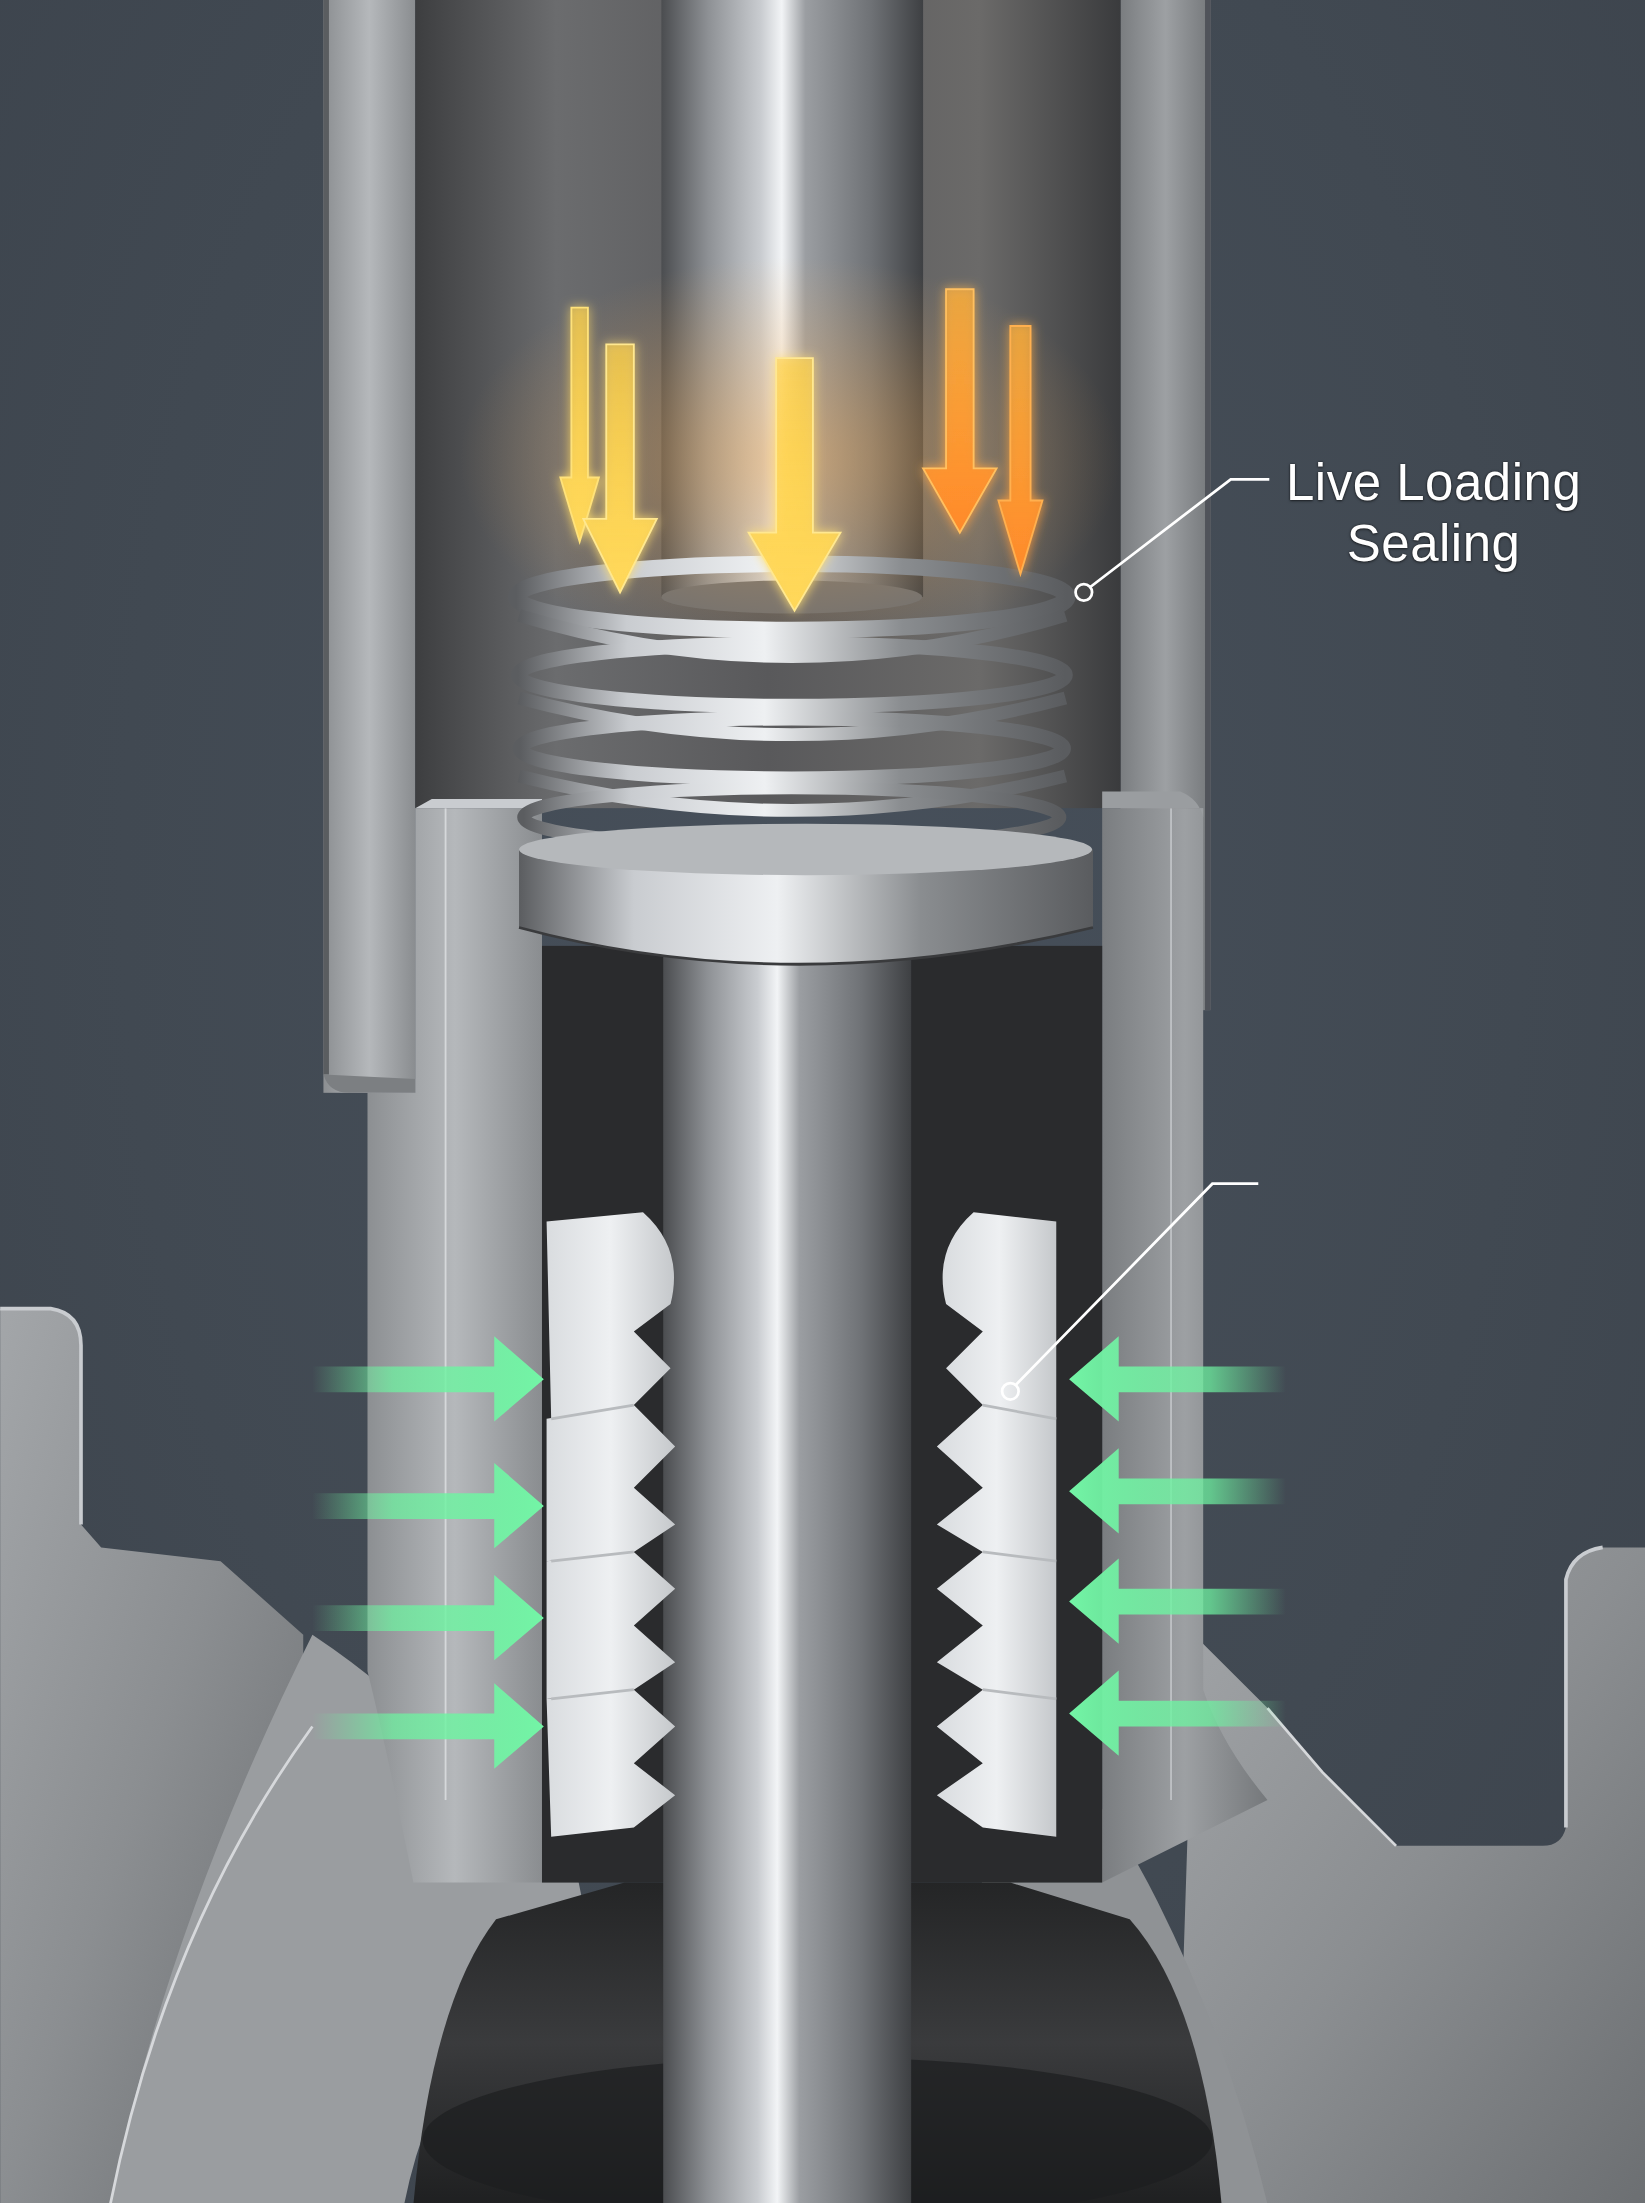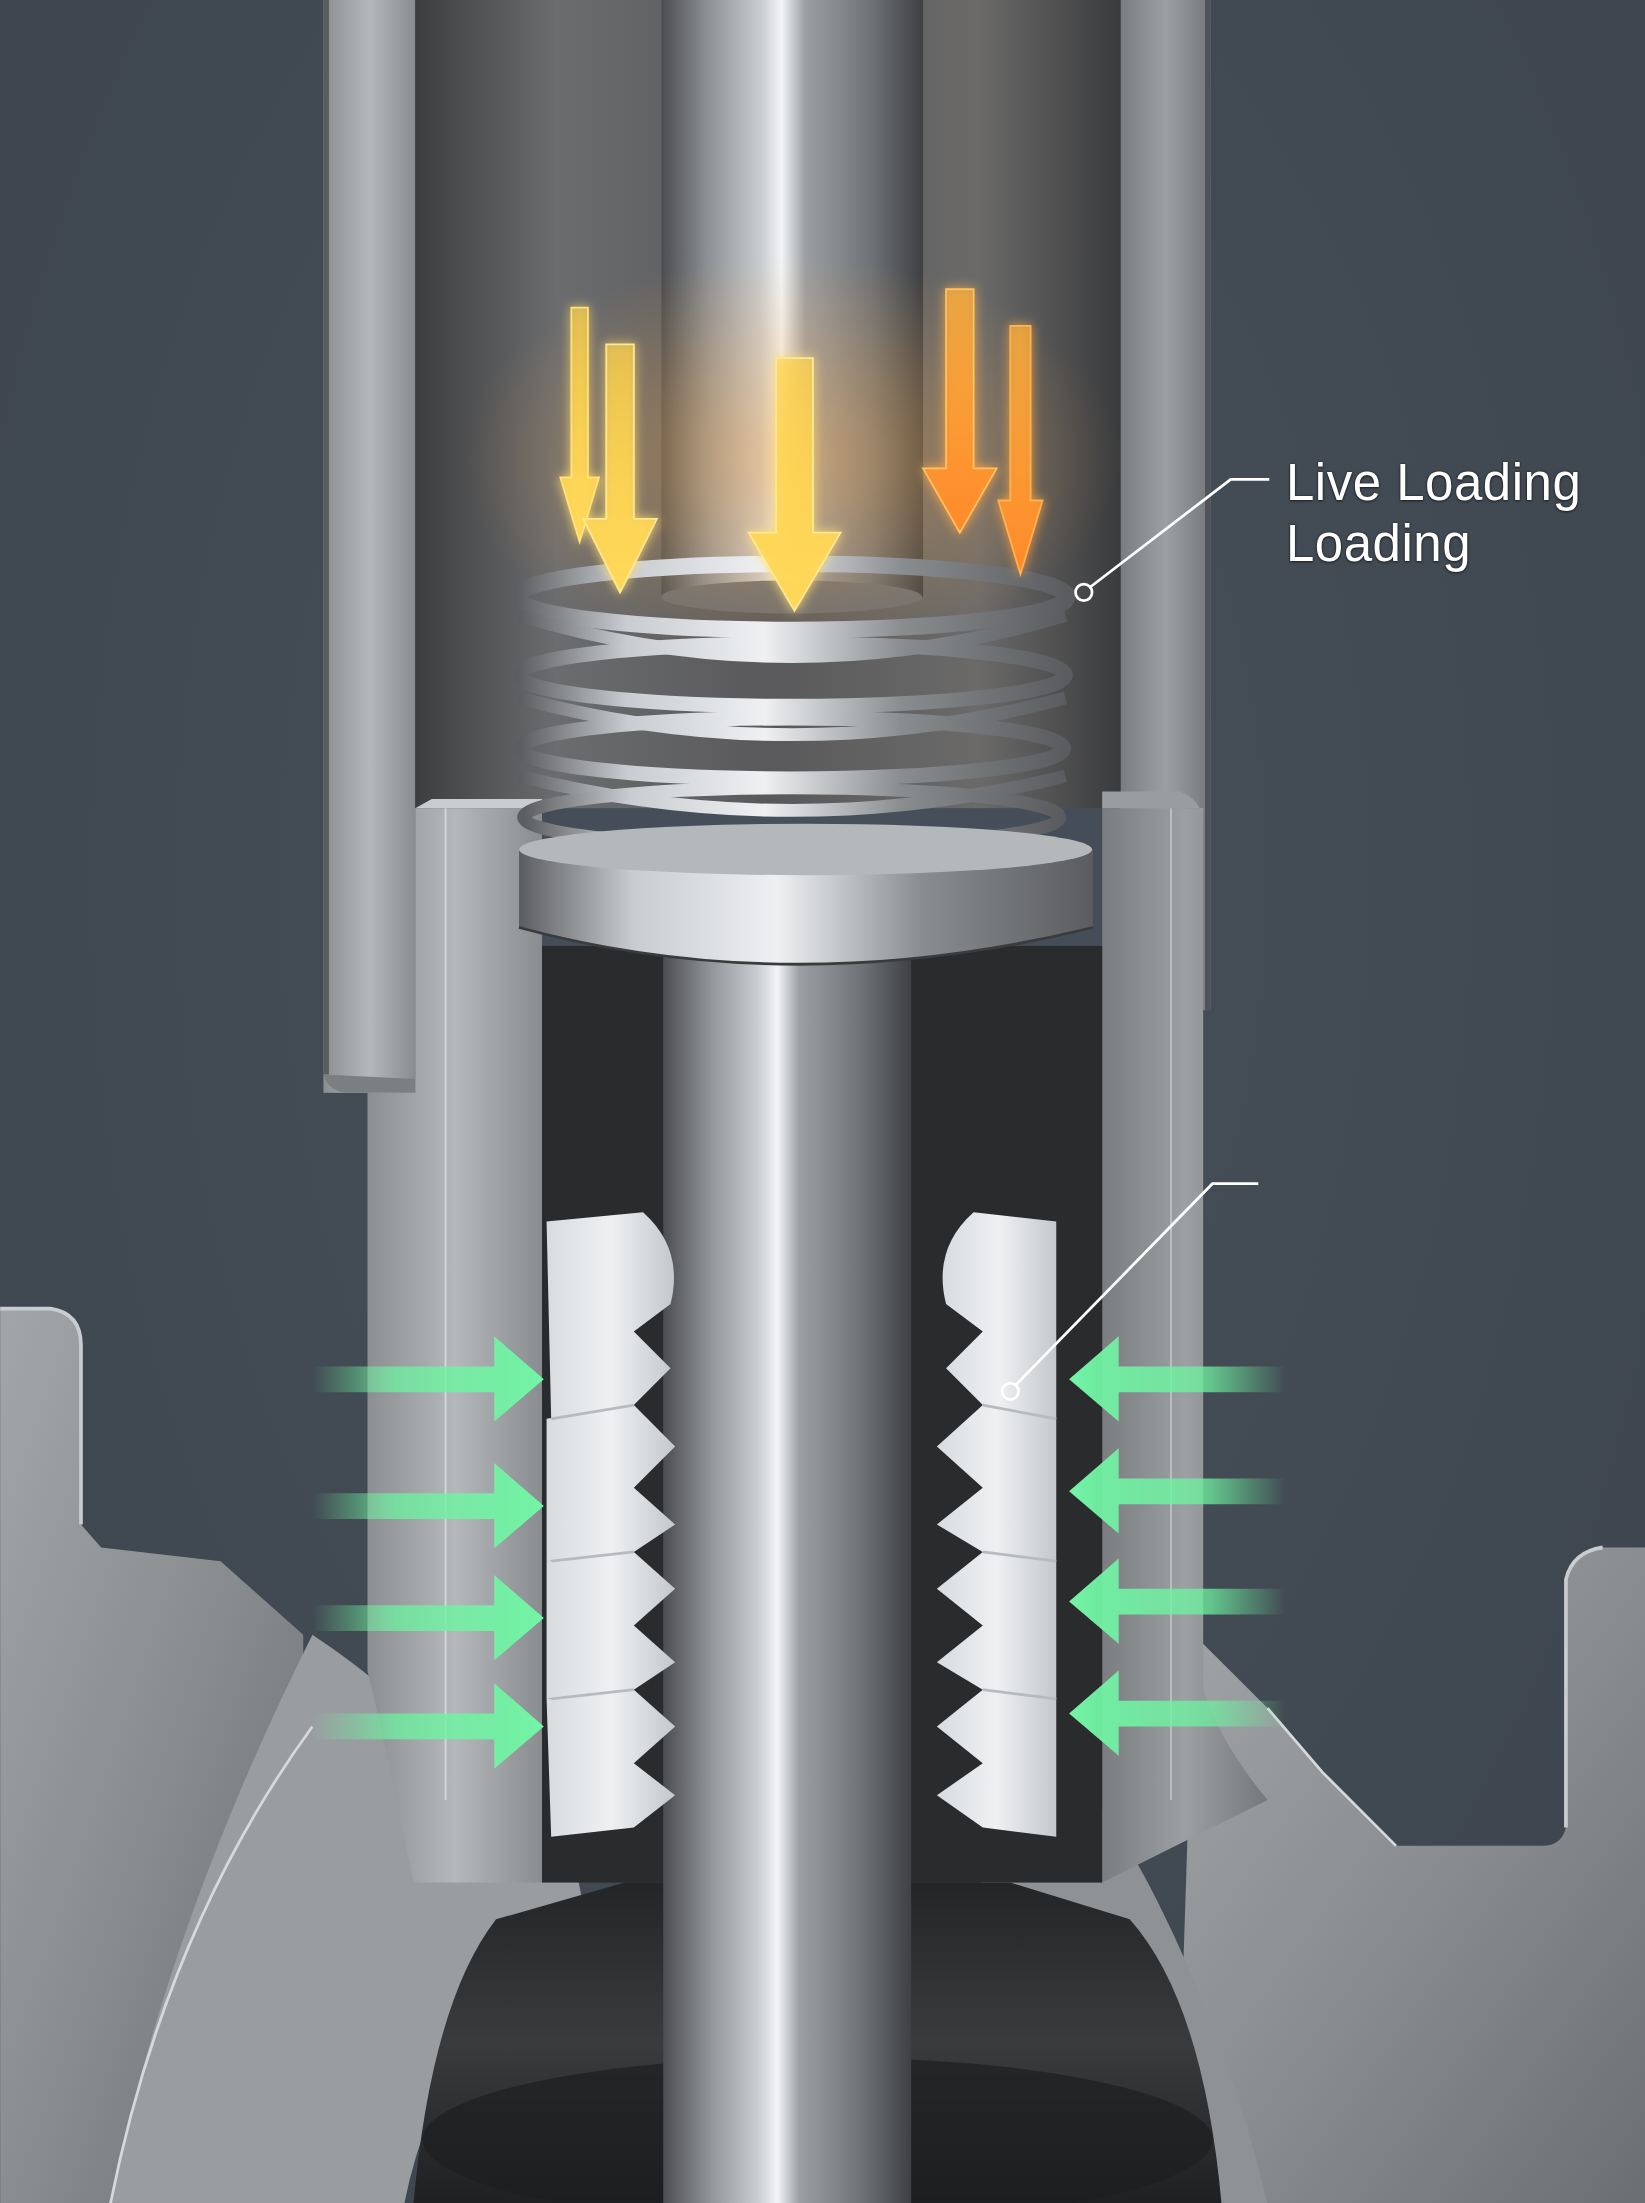--- a/index.html
+++ b/index.html
@@ -26,21 +26,21 @@
       position: absolute;
       font-family: "Liberation Sans", sans-serif;
       color: #ffffff;
       font-size: 51px;
       line-height: 61px;
       letter-spacing: 0.5px;
       white-space: nowrap;
       text-shadow: 0 0 1.8px rgba(0,0,0,0.6), 0 0.9px 2.8px rgba(0,0,0,0.5);
     }
     .callout-label span { display: block; }
-    #label-live { left: 1286px; top: 452px; }
+    #label-live { left: 1286px; top: 452px; text-align: center; }
     #label-seal { left: 1276px; top: 1150px; }
   </style>
 </head>
 <body>
 
 <div class="stage">
 
   <svg class="art" viewBox="0 0 1792 2400" xmlns="http://www.w3.org/2000/svg">
     <defs>
       <linearGradient id="steelH" x1="0" x2="1" y1="0" y2="0">
@@ -242,17 +242,17 @@
       </g>
       <g>
         <polyline points="1106,1508 1320,1289 1370,1289"></polyline>
         <circle cx="1100" cy="1515" r="9" fill="none"></circle>
       </g>
     </g>
   </svg>
 
   <div class="callout-label" id="label-live">
     <span>Live Loading</span>
-    <span>Loading</span>
+    <span>Sealing</span>
   </div>
 
 </div>
 
 
 </body></html>

